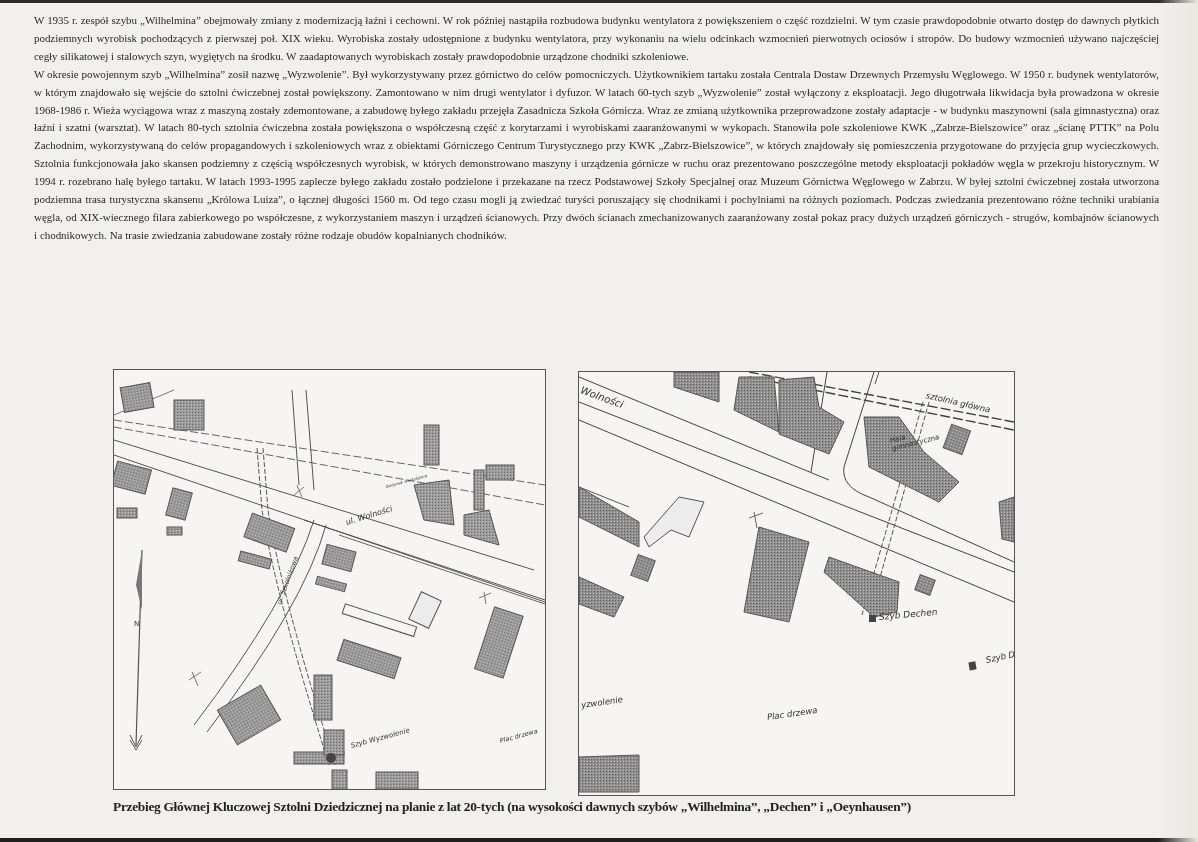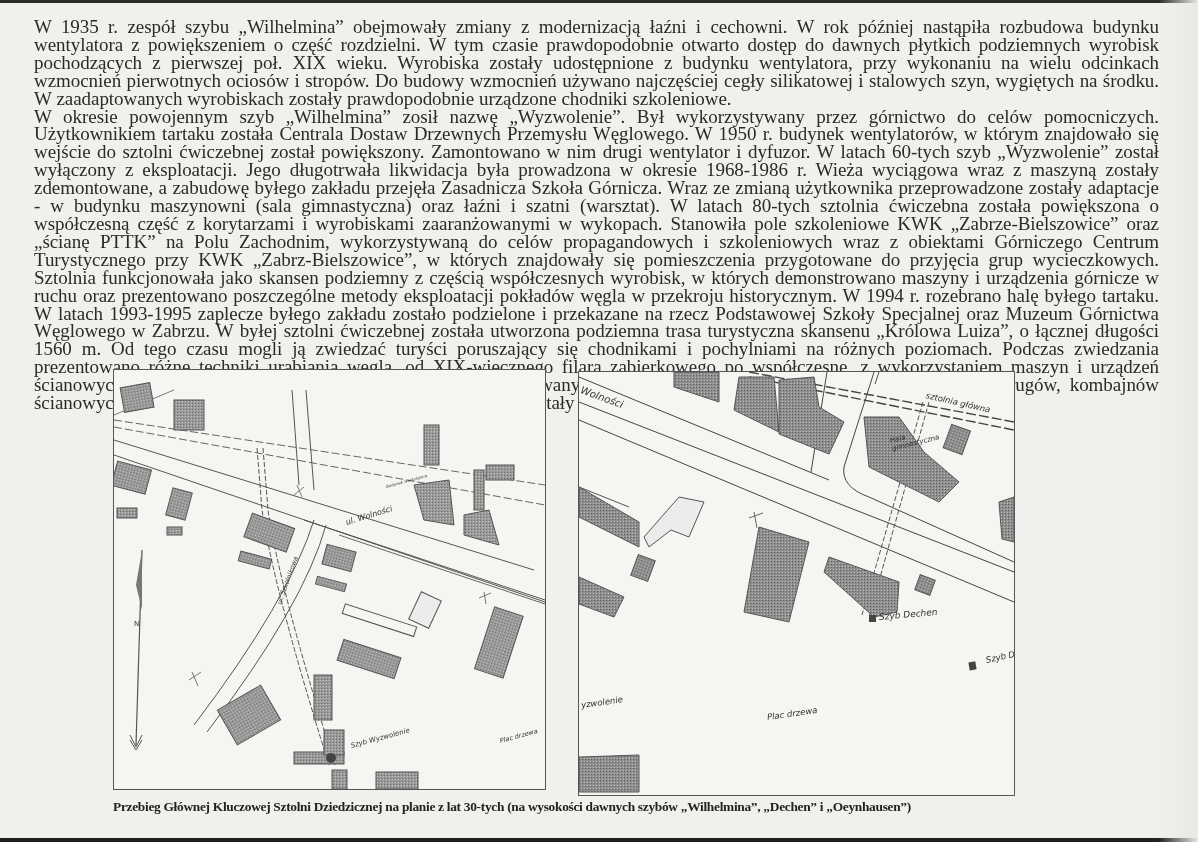--- a/index.html
+++ b/index.html
@@ -7,22 +7,22 @@
     width:1198px; height:842px; overflow:hidden; position:relative;
     background:#f1f0ec;
     font-family:"Liberation Serif", "DejaVu Serif", serif;
     color:#2a2a2a;
   }
   .edge-top { position:absolute; left:0; top:0; width:1198px; height:3px; background:#2b2b2b; }
   .edge-bottom { position:absolute; left:0; bottom:0; width:1198px; height:4px; background:#1f1f1f; }
   .edge-right { position:absolute; right:0; top:0; width:40px; height:842px;
     background:linear-gradient(to right, rgba(241,240,236,0), #e9e8e3); }
   .body-text {
-    position:absolute; left:34px; top:18px; width:1125px;
-    font-size:19px; line-height:17.9px; text-align:justify;
+    position:absolute; left:34px; top:12px; width:1125px;
+    font-size:11px; line-height:17.9px; text-align:justify;
     letter-spacing:-0.05px; word-spacing:0.2px;
   }
   .body-text p { margin:0; text-indent:0; }
   .map {
     position:absolute; border:1.5px solid #555; background:#f6f5f2; overflow:hidden;
   }
   .map svg { position:absolute; left:0; top:0; }
   .map-left { left:113px; top:369px; width:431px; height:419px; }
   .map-right { left:578px; top:371px; width:435px; height:423px; }
   .maplabel {
@@ -164,13 +164,13 @@
   </svg>
   <span class="maplabel" style="left:2px;top:12px;font-size:10px;transform:rotate(20deg);">Wolności</span>
   <span class="maplabel" style="left:347px;top:18px;font-size:8.5px;transform:rotate(13deg);">sztolnia główna</span>
   <span class="maplabel" style="left:312px;top:65px;font-size:7px;width:60px;white-space:normal;transform:rotate(-14deg);">Hala gimnastyczna</span>
   <span class="maplabel" style="left:300px;top:240px;font-size:9px;transform:rotate(-5deg);">Szyb Dechen</span>
   <span class="maplabel" style="left:407px;top:283px;font-size:8.5px;transform:rotate(-12deg);">Szyb De</span>
   <span class="maplabel" style="left:2px;top:328px;font-size:8.5px;transform:rotate(-8deg);">yzwolenie</span>
   <span class="maplabel" style="left:188px;top:340px;font-size:8.5px;transform:rotate(-8deg);">Plac drzewa</span>
 </div>
 
-<div class="caption">Przebieg Głównej Kluczowej Sztolni Dziedzicznej na planie z lat 30-tych (na wysokości dawnych szybów „Wilhelmina”, „Dechen” i „Oeynhausen”)</div>
+<div class="caption">Przebieg Głównej Kluczowej Sztolni Dziedzicznej na planie z lat 20-tych (na wysokości dawnych szybów „Wilhelmina”, „Dechen” i „Oeynhausen”)</div>
 
 </body></html>

